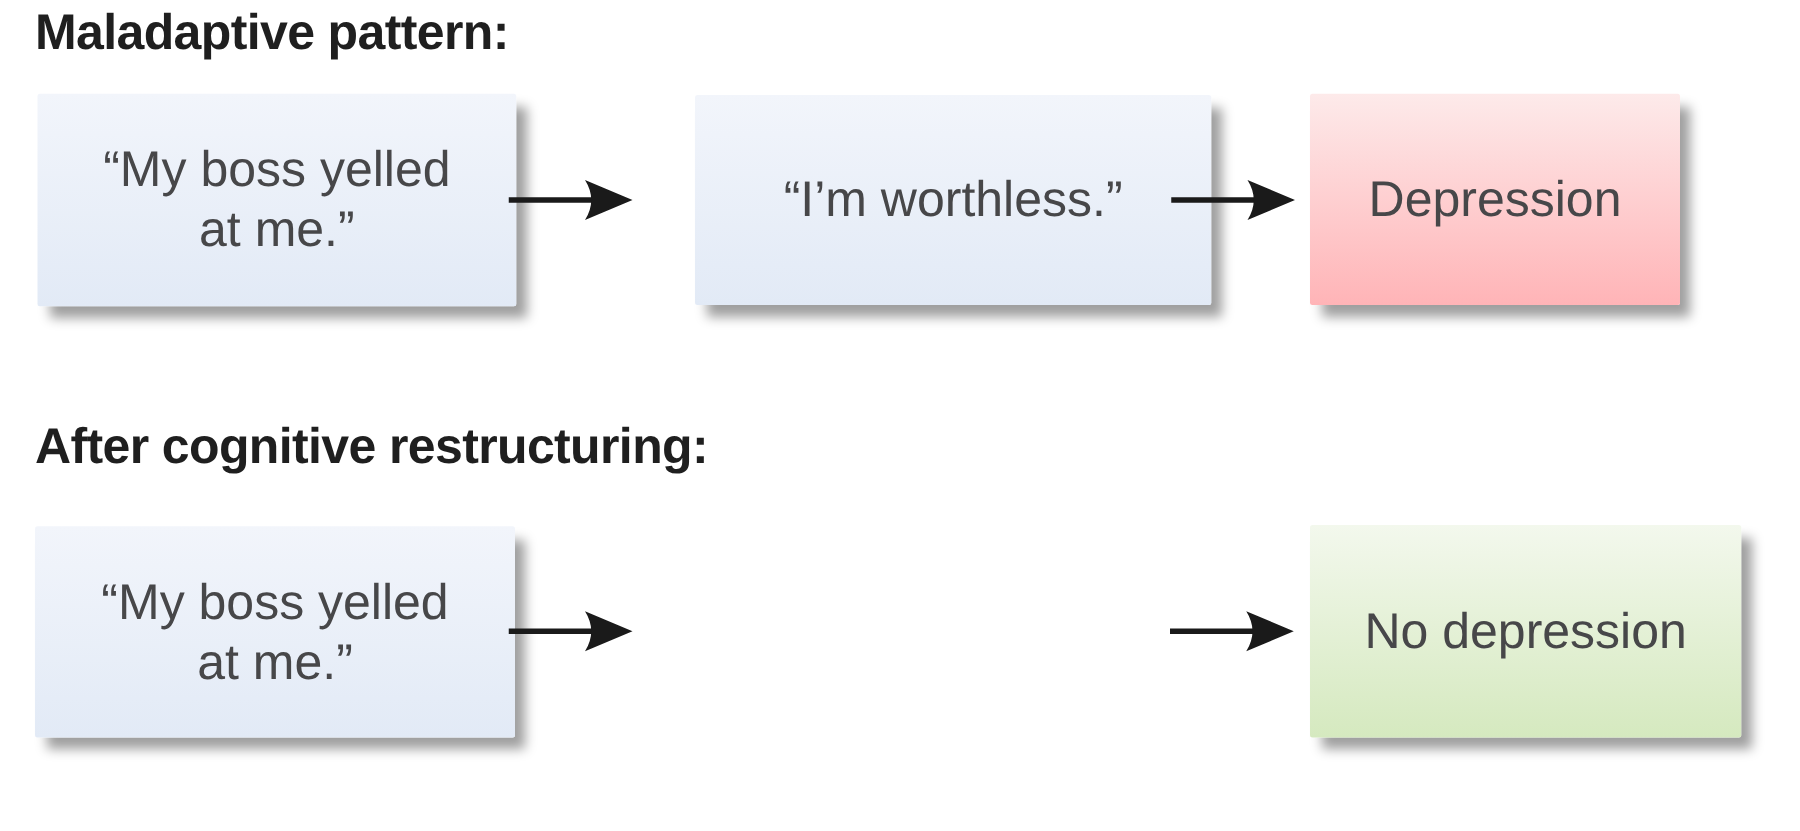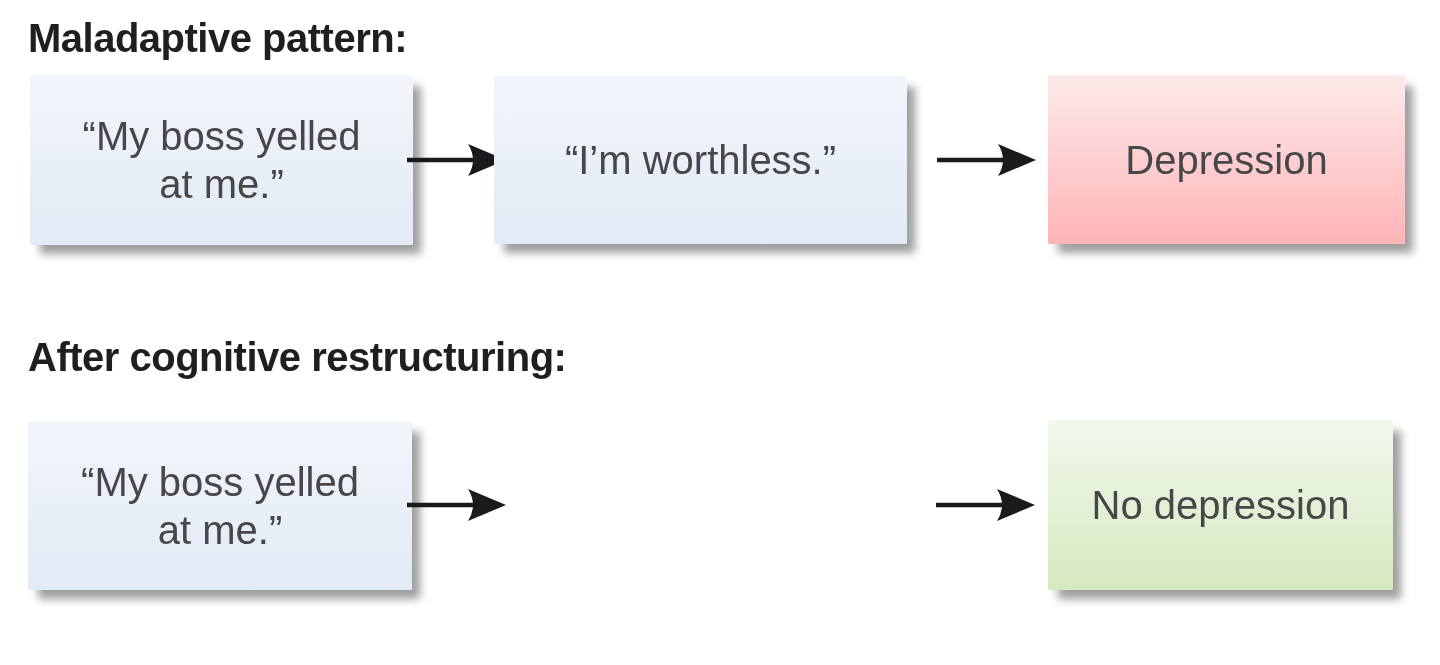--- a/index.html
+++ b/index.html
@@ -55,42 +55,42 @@
     display: block;
     width: 100%;
     height: 100%;
   }
 </style>
 </head>
 <body>
 
 <div class="canvas">
 
-  <div class="section-heading" style="left:28px; top:16px;">Maladaptive pattern:</div>
+  <div class="section-heading" style="left:28px; top:4px;">Maladaptive pattern:</div>
 
   <div class="flow-box box-thought" style="left:30px; top:75px; width:383px; height:170px;">“My boss yelled
 at me.”</div>
 
   <div class="flow-arrow" style="left:406px; top:138px;">
     <svg viewBox="0 0 102 44" xmlns="http://www.w3.org/2000/svg">
       <line x1="1" y1="22" x2="72" y2="22" stroke="currentColor" stroke-width="4.5"></line>
       <path d="M100 22 L62 6 Q72 22 62 38 Z" fill="currentColor"></path>
     </svg>
   </div>
 
-  <div class="flow-box box-thought" style="left:494px; top:76px; width:413px; height:168px;">“I’m worthless.”</div>
+  <div class="flow-box box-thought" style="left:556px; top:76px; width:413px; height:168px;">“I’m worthless.”</div>
 
   <div class="flow-arrow" style="left:936px; top:138px;">
     <svg viewBox="0 0 102 44" xmlns="http://www.w3.org/2000/svg">
       <line x1="1" y1="22" x2="72" y2="22" stroke="currentColor" stroke-width="4.5"></line>
       <path d="M100 22 L62 6 Q72 22 62 38 Z" fill="currentColor"></path>
     </svg>
   </div>
 
-  <div class="flow-box box-negative" style="left:1048px; top:75px; width:357px; height:169px;text-align:right;">Depression</div>
+  <div class="flow-box box-negative" style="left:1048px; top:75px; width:296px; height:169px;text-align:right;">Depression</div>
 
   <div class="section-heading" style="left:28px; top:335px;">After cognitive restructuring:</div>
 
   <div class="flow-box box-thought" style="left:28px; top:421px; width:384px; height:169px;">“My boss yelled
 at me.”</div>
 
   <div class="flow-arrow" style="left:406px; top:483px;">
     <svg viewBox="0 0 102 44" xmlns="http://www.w3.org/2000/svg">
       <line x1="1" y1="22" x2="72" y2="22" stroke="currentColor" stroke-width="4.5"></line>
       <path d="M100 22 L62 6 Q72 22 62 38 Z" fill="currentColor"></path>

